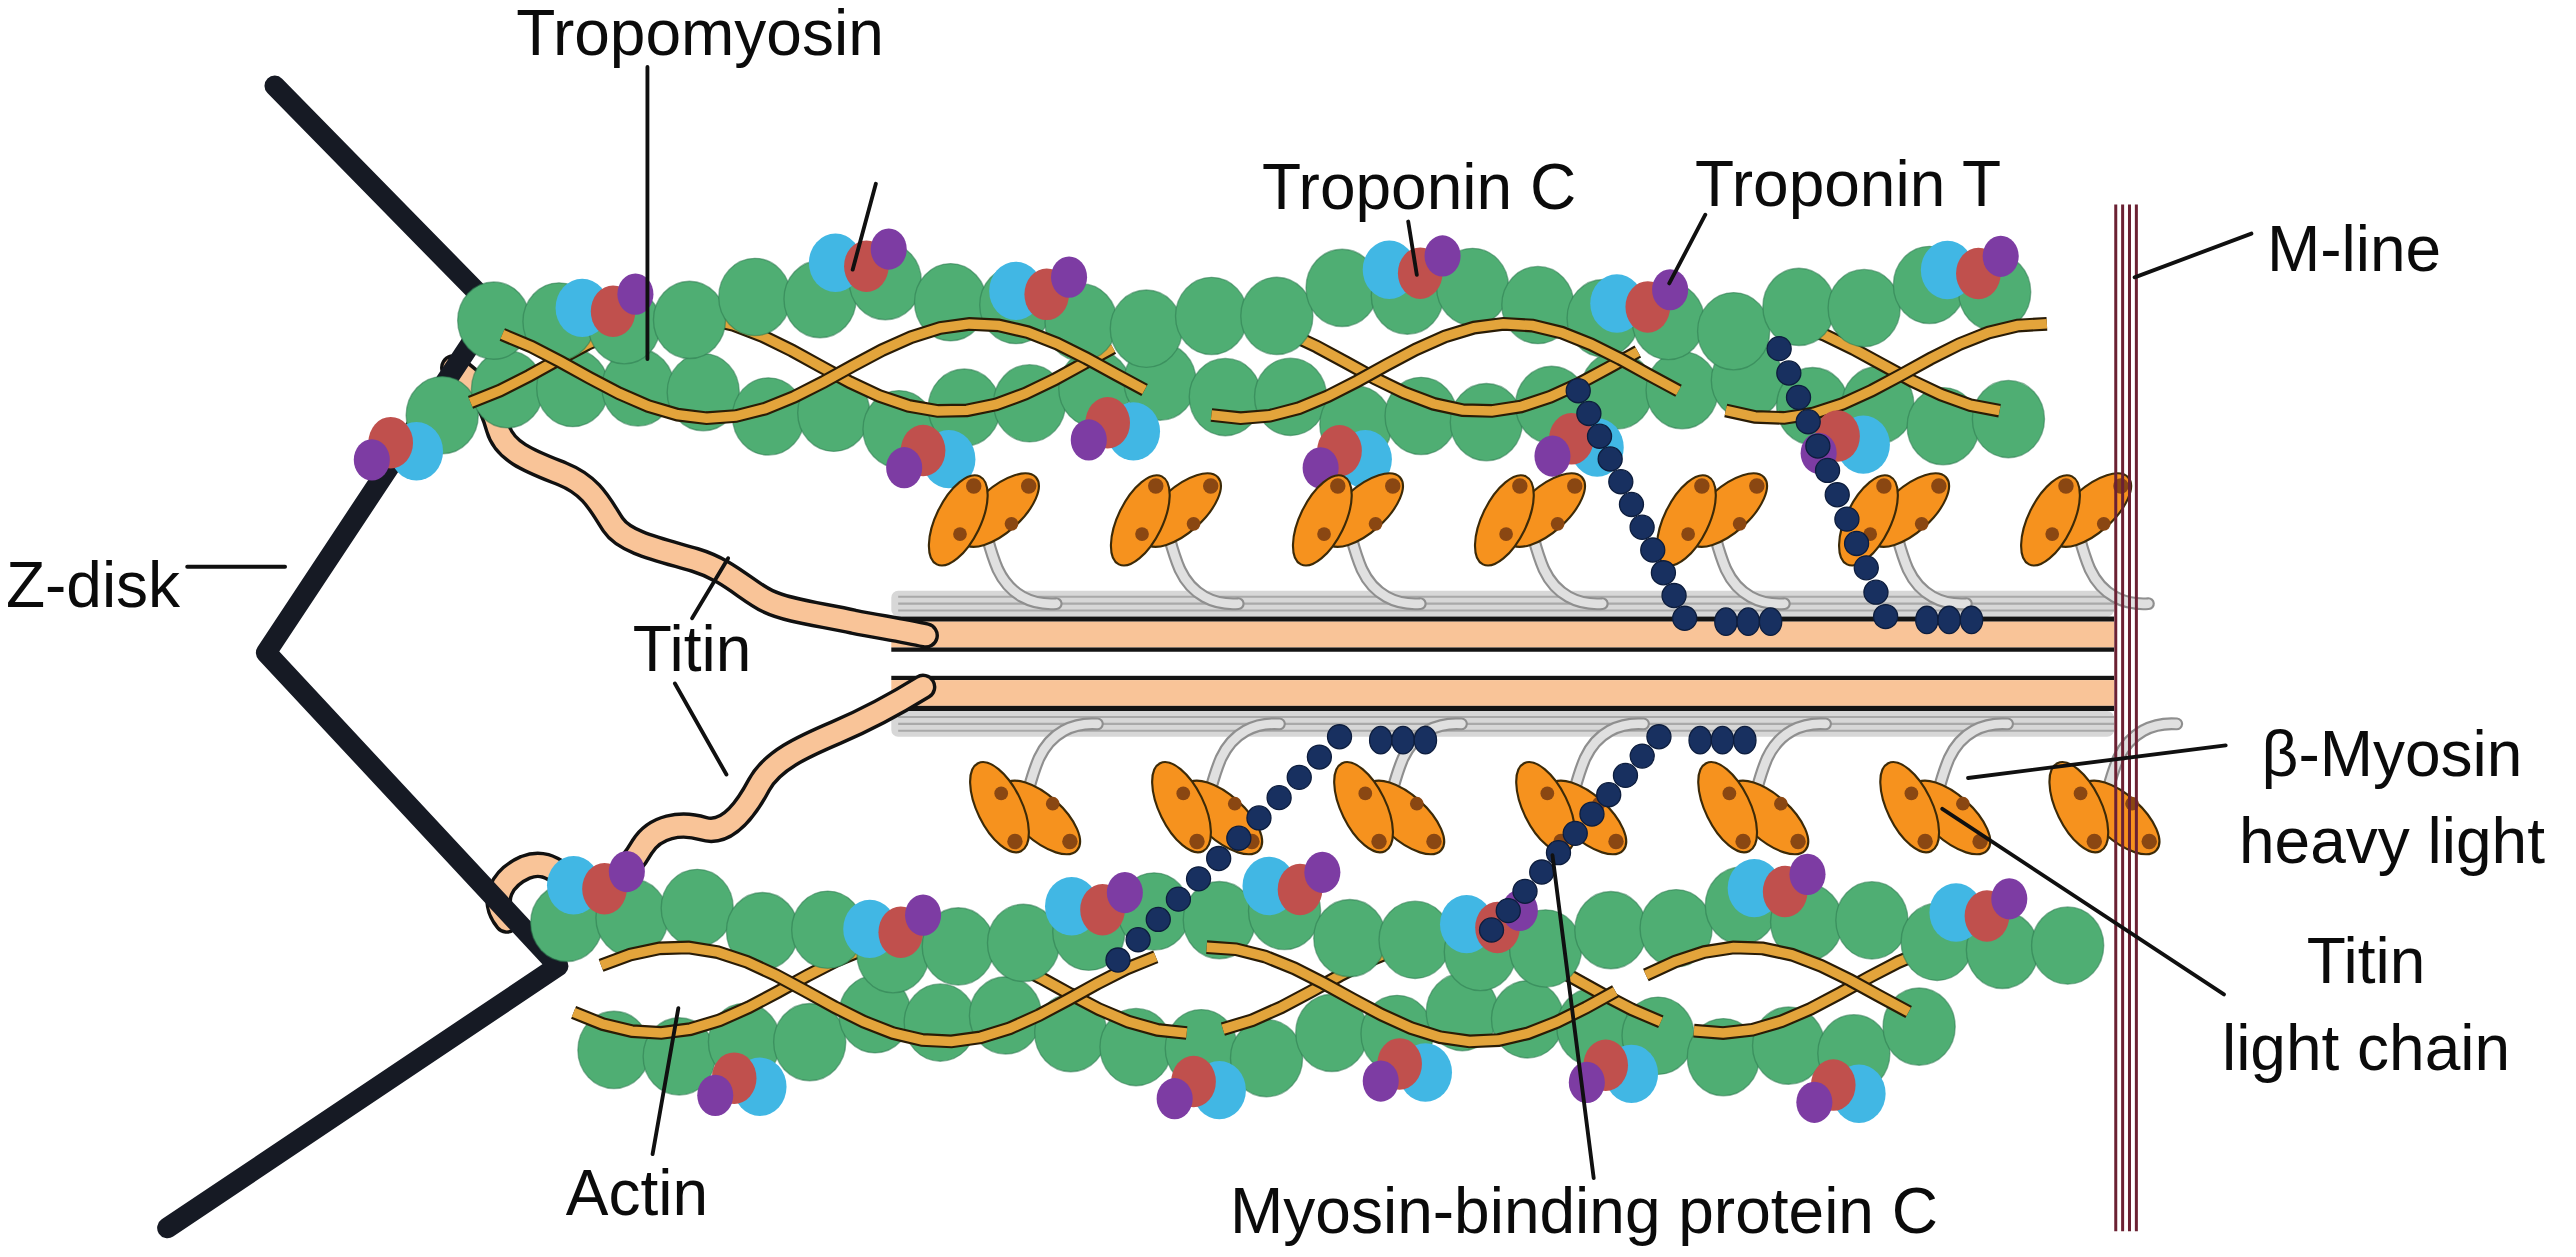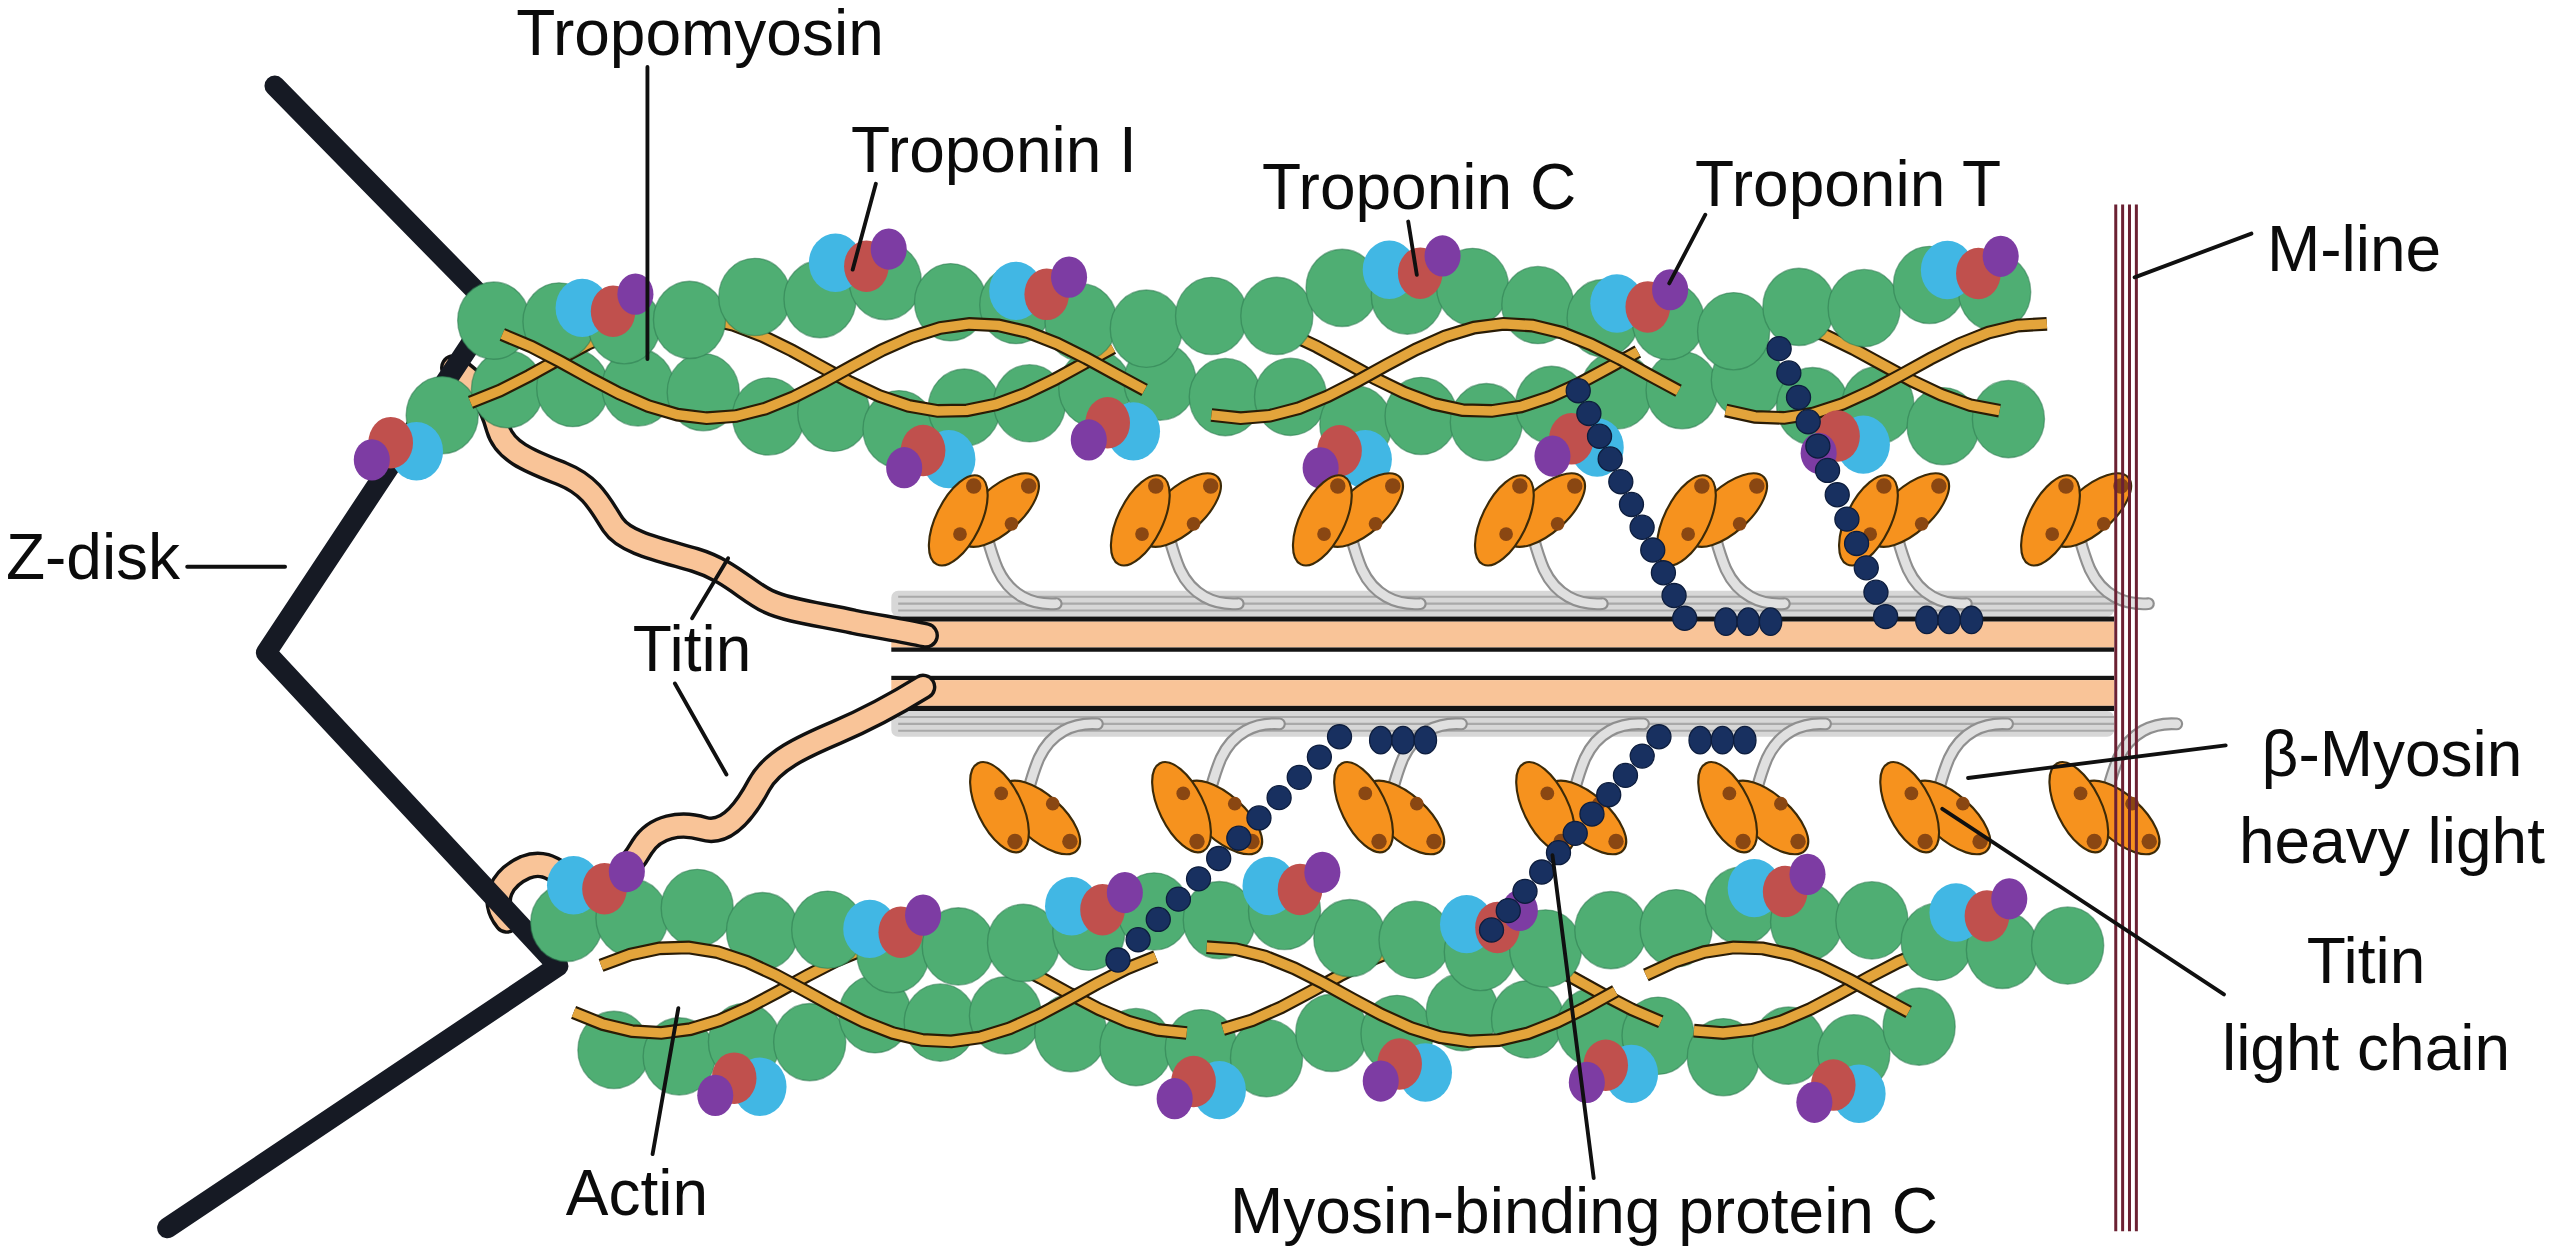--- a/index.html
+++ b/index.html
@@ -436,31 +436,30 @@
       <line x1="2590" y1="1158" x2="2262" y2="942" stroke="#101010" stroke-width="4.5" stroke-linecap="round"></line>
       <line x1="1856" y1="1372" x2="1808" y2="996" stroke="#101010" stroke-width="4.5" stroke-linecap="round"></line>
       <line x1="218" y1="660" x2="332" y2="660" stroke="#101010" stroke-width="4.5" stroke-linecap="round"></line>
       <line x1="760" y1="1344" x2="790" y2="1174" stroke="#101010" stroke-width="4.5" stroke-linecap="round"></line>
       <line x1="806" y1="720" x2="848" y2="650" stroke="#101010" stroke-width="4.5" stroke-linecap="round"></line>
       <line x1="786" y1="796" x2="846" y2="902" stroke="#101010" stroke-width="4.5" stroke-linecap="round"></line>
     </svg>
 
   <div class="labels-layer">
     <div class="lbl" id="lbl-tropomyosin" style="left: 700px; top: 34px;">Tropomyosin</div>
-    <div class="lbl" id="lbl-troponin_i" style="left: 994px; top: 151px;">Troponin I</div>
     <div class="lbl" id="lbl-troponin_c" style="left: 1419px; top: 188px;">Troponin C</div>
     <div class="lbl" id="lbl-troponin_t" style="left: 1800px; top: 185px; margin-left: 48px;">Troponin T</div>
     <div class="lbl" id="lbl-m_line" style="left: 2354px; top: 229px; margin-top: 21px;">M-line</div>
     <div class="lbl" id="lbl-beta_myosin" style="left: 2392px; top: 798px;">
       <span>β-Myosin</span>
       <span>heavy light</span>
     </div>
     <div class="lbl" id="lbl-myosin_light" style="left: 2366px; top: 1005px;">
       <span>Titin</span>
       <span>light chain</span>
     </div>
     <div class="lbl" id="lbl-mybpc" style="left: 1584px; top: 1212px;">Myosin-binding protein C</div>
-    <div class="lbl" id="lbl-z_disk" style="left: 93px; top: 558px;">Z-disk</div>
+    <div class="lbl" id="lbl-z_disk" style="left: 93px; top: 586px;">Z-disk</div>
     <div class="lbl" id="lbl-actin" style="left: 637px; top: 1194px;">Actin</div>
     <div class="lbl" id="lbl-titin" style="left: 692px; top: 650px;">Titin</div>
   </div>
 </div>
 
 
 </body></html>

